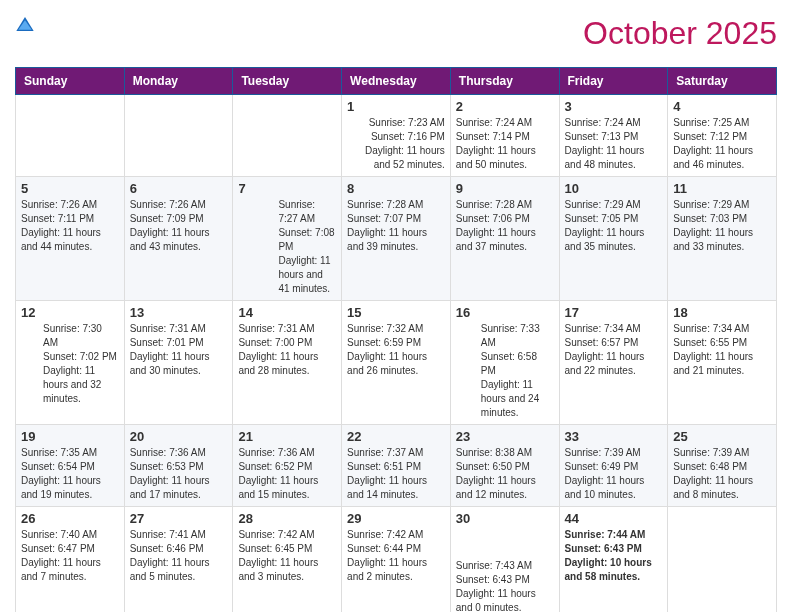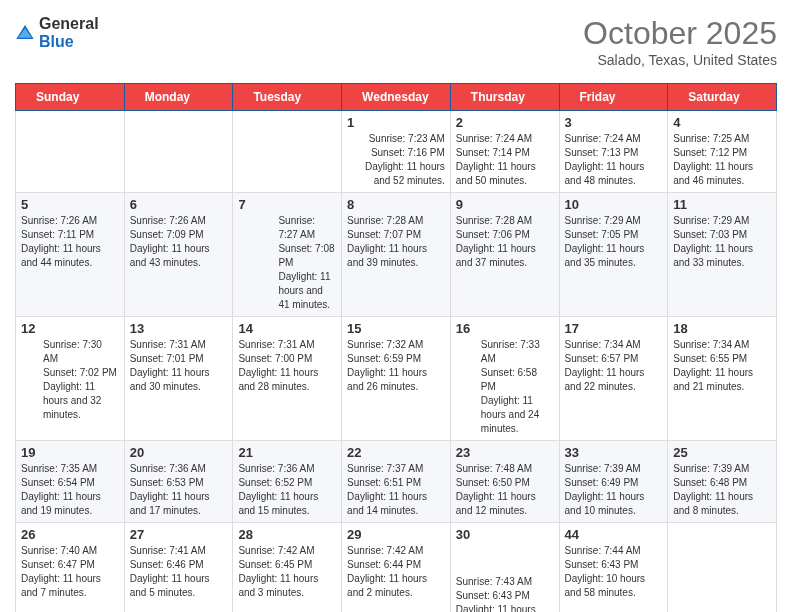--- a/index.html
+++ b/index.html
@@ -34,37 +34,37 @@
     .logo-icon {
       width: 20px;
       height: 20px;
     }
     .title-block {
       text-align: right;
     }
     .month-title {
       font-size: 32px;
       font-weight: normal;
-      color: #737373;
+      color: #be185d;
     }
     .location-subtitle {
       font-size: 14px;
       color: #555;
     }
     .calendar {
       width: 100%;
       border-collapse: collapse;
       border: 1px solid #ccc;
     }
     .calendar th {
-      background: #ef4444;
+      background: #701a75;
       color: #fff;
       font-size: 12px;
       font-weight: bold;
-      padding: 6px 20px;
+      padding: 6px 8px;
       text-align: left;
       border: 1px solid #1a5a9a;
     }
     .calendar td {
       width: 14.28%;
       vertical-align: top;
       padding: 4px 5px;
       font-size: 10px;
       color: #333;
       border: 1px solid #ddd;
@@ -94,28 +94,23 @@
   </style>
 </head>
 <body>
 
 <div class="header">
   <div class="logo">
     <svg class="logo-icon" viewBox="0 0 30 30" xmlns="http://www.w3.org/2000/svg">
       <polygon points="15,3 28,24 2,24" fill="#1a6bbf"></polygon>
       <polygon points="15,8 25,22 5,22" fill="#5aaaf0"></polygon>
     </svg>
-    <div>
-      <span class="logo-text-general">General</span><br>
-      <span class="logo-text-blue">Blue</span>
-    </div>
   </div>
   <div class="title-block">
     <div class="month-title">October 2025</div>
-    <div class="location-subtitle">Salado, Texas, United States</div>
   </div>
 </div>
 
 <table class="calendar">
   <thead>
     <tr>
     <th>Sunday</th>
         <th>Monday</th>
         <th>Tuesday</th>
         <th>Wednesday</th>
@@ -262,21 +257,21 @@
 Daylight: 11 hours and 15 minutes.</div>
         </td>
         <td>
           <div class="day-number">22</div>
           <div class="day-info" style="white-space: pre-line;">Sunrise: 7:37 AM
 Sunset: 6:51 PM
 Daylight: 11 hours and 14 minutes.</div>
         </td>
         <td>
           <div class="day-number">23</div>
-          <div class="day-info" style="white-space: pre-line;">Sunrise: 7:48 AM
+          <div class="day-info" style="white-space: pre-line;">Sunrise: 8:38 AM
 Sunset: 6:50 PM
 Daylight: 11 hours and 12 minutes.</div>
         </td>
         <td>
           <div class="day-number">33</div>
           <div class="day-info" style="white-space: pre-line;">Sunrise: 7:39 AM
 Sunset: 6:49 PM
 Daylight: 11 hours and 10 minutes.</div>
         </td>
         <td>
@@ -312,20 +307,20 @@
 Daylight: 11 hours and 2 minutes.</div>
         </td>
         <td>
           <div class="day-number">30</div>
           <div class="day-info" style="white-space: pre-line; margin-top: 33px;">Sunrise: 7:43 AM
 Sunset: 6:43 PM
 Daylight: 11 hours and 0 minutes.</div>
         </td>
         <td>
           <div class="day-number">44</div>
-          <div class="day-info" style="white-space: pre-line;">Sunrise: 7:44 AM
+          <div class="day-info" style="white-space: pre-line; font-weight: bold;">Sunrise: 7:44 AM
 Sunset: 6:43 PM
 Daylight: 10 hours and 58 minutes.</div>
         </td>
         <td class="empty-cell"></td>
       </tr>
     </tbody>
 </table>
 
 </body></html>

